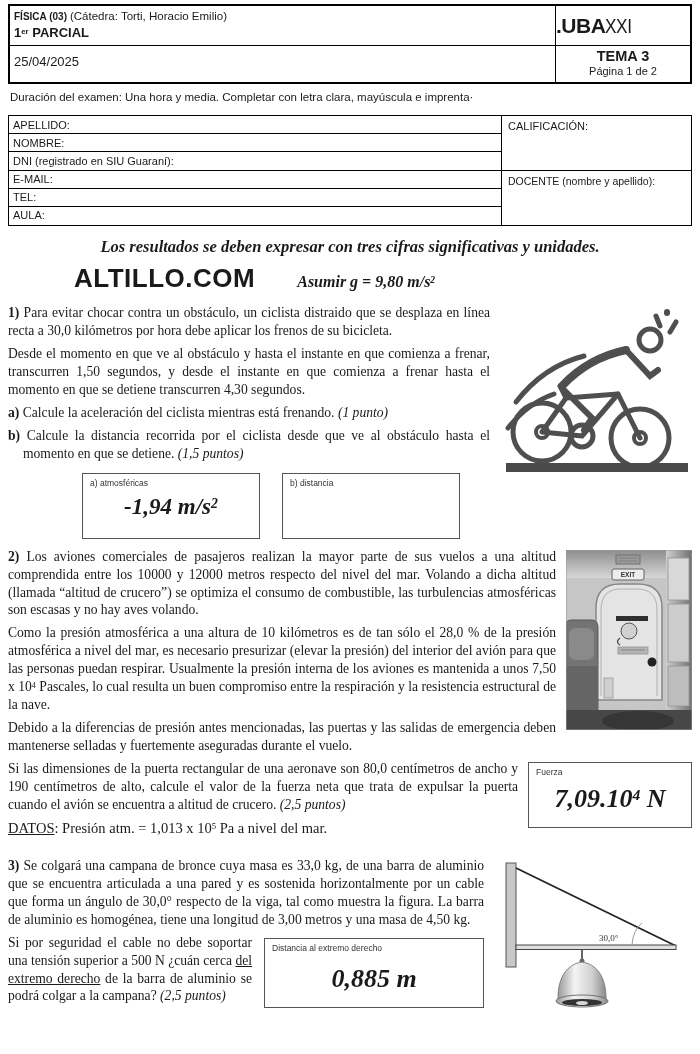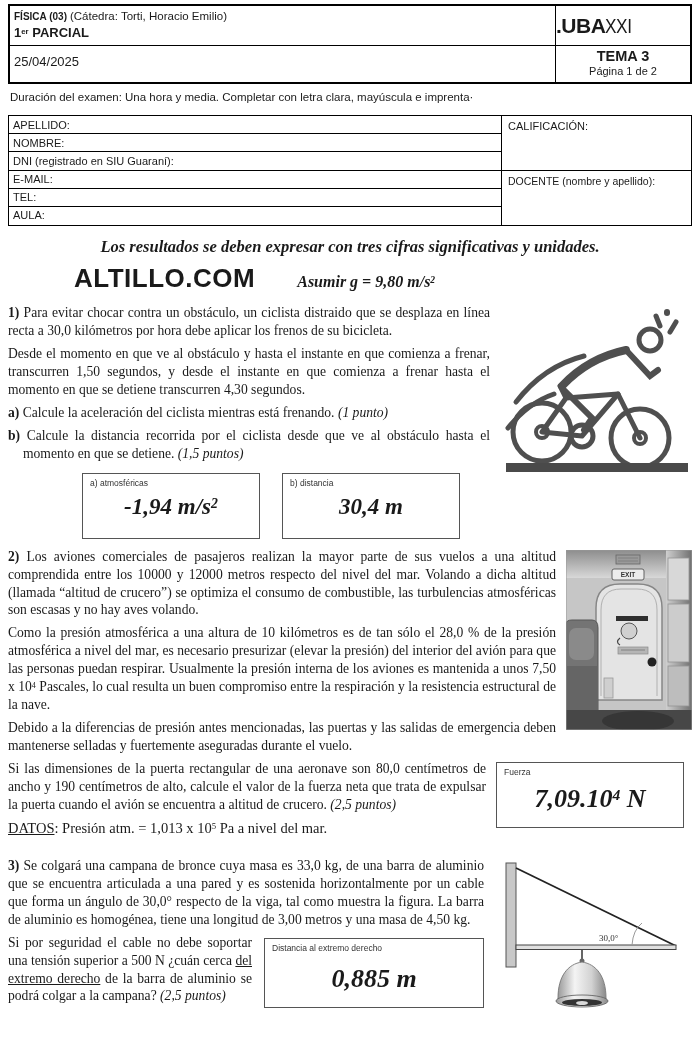--- a/index.html
+++ b/index.html
@@ -57,21 +57,21 @@
   .p3 { margin-top: 14px; }
 
   .bike-fig { float: right; width: 192px; height: 168px; margin: 2px 0 4px 10px; }
   .door-photo { float: right; width: 126px; height: 180px; margin: 2px 0 6px 10px; }
   .bell-fig { float: right; width: 200px; height: 154px; margin: 0 0 2px 8px; }
 
   .ansrow { display: flex; gap: 22px; margin: 10px 0 0 74px; }
   .ansbox { border: 1.2px solid #555; width: 178px; min-height: 66px; padding: 4px 7px 6px 7px; background:#fff; }
   .ansbox .lbl { font-family:"Liberation Sans",sans-serif; font-size: 8.5px; color: #333; }
   .ansbox .val { text-align: center; font-weight: bold; font-style: italic; font-size: 23px; margin-top: 3px; }
-  .fuerza-box { float: right; width: 188px; min-height: 66px; margin: 2px 8px 4px 10px; }
+  .fuerza-box { float: right; width: 164px; min-height: 66px; margin: 2px 0 4px 10px; }
   .fuerza-box .val { font-size: 26px; margin-top: 4px; }
   .dist-box { float: right; width: 220px; min-height: 70px; margin: 4px 0 0 12px; }
   .dist-box .val { font-size: 26px; margin-top: 8px; }
   .datos-line { font-size: 14.5px; margin-top: 6px; }
   .clear { clear: both; }
 </style>
 </head>
 <body>
 
 <div class="page">
@@ -140,21 +140,20 @@
     <p><span>Desde el momento en que ve al obstáculo y hasta el instante en que comienza a frenar, transcurren 1,50 segundos, y desde el instante en que comienza a frenar hasta el momento en que se detiene transcurren 4,30 segundos.</span></p>
     <p class="hang"><span class="seg-b">a) </span><span>Calcule la aceleración del ciclista mientras está frenando. </span><span class="seg-i">(1 punto)</span></p>
     <p class="hang"><span class="seg-b">b) </span><span>Calcule la distancia recorrida por el ciclista desde que ve al obstáculo hasta el momento en que se detiene. </span><span class="seg-i">(1,5 puntos)</span></p>
     <div class="ansrow">
       <div class="ansbox">
         <div class="lbl">a) atmosféricas</div>
         <div class="val"><span>-1,94 m/s</span><sup>2</sup></div>
       </div>
       <div class="ansbox">
         <div class="lbl">b) distancia</div>
-        <div class="val"><span>30,4 m</span></div>
       </div>
     </div>
     <div class="clear"></div>
   </div>
 
   <div class="prob p2">
     <svg class="door-photo" viewBox="0 0 126 180">
       <defs>
         <linearGradient id="ceil" x1="0" y1="0" x2="0" y2="1">
           <stop offset="0" stop-color="#8d8d8d"></stop>

